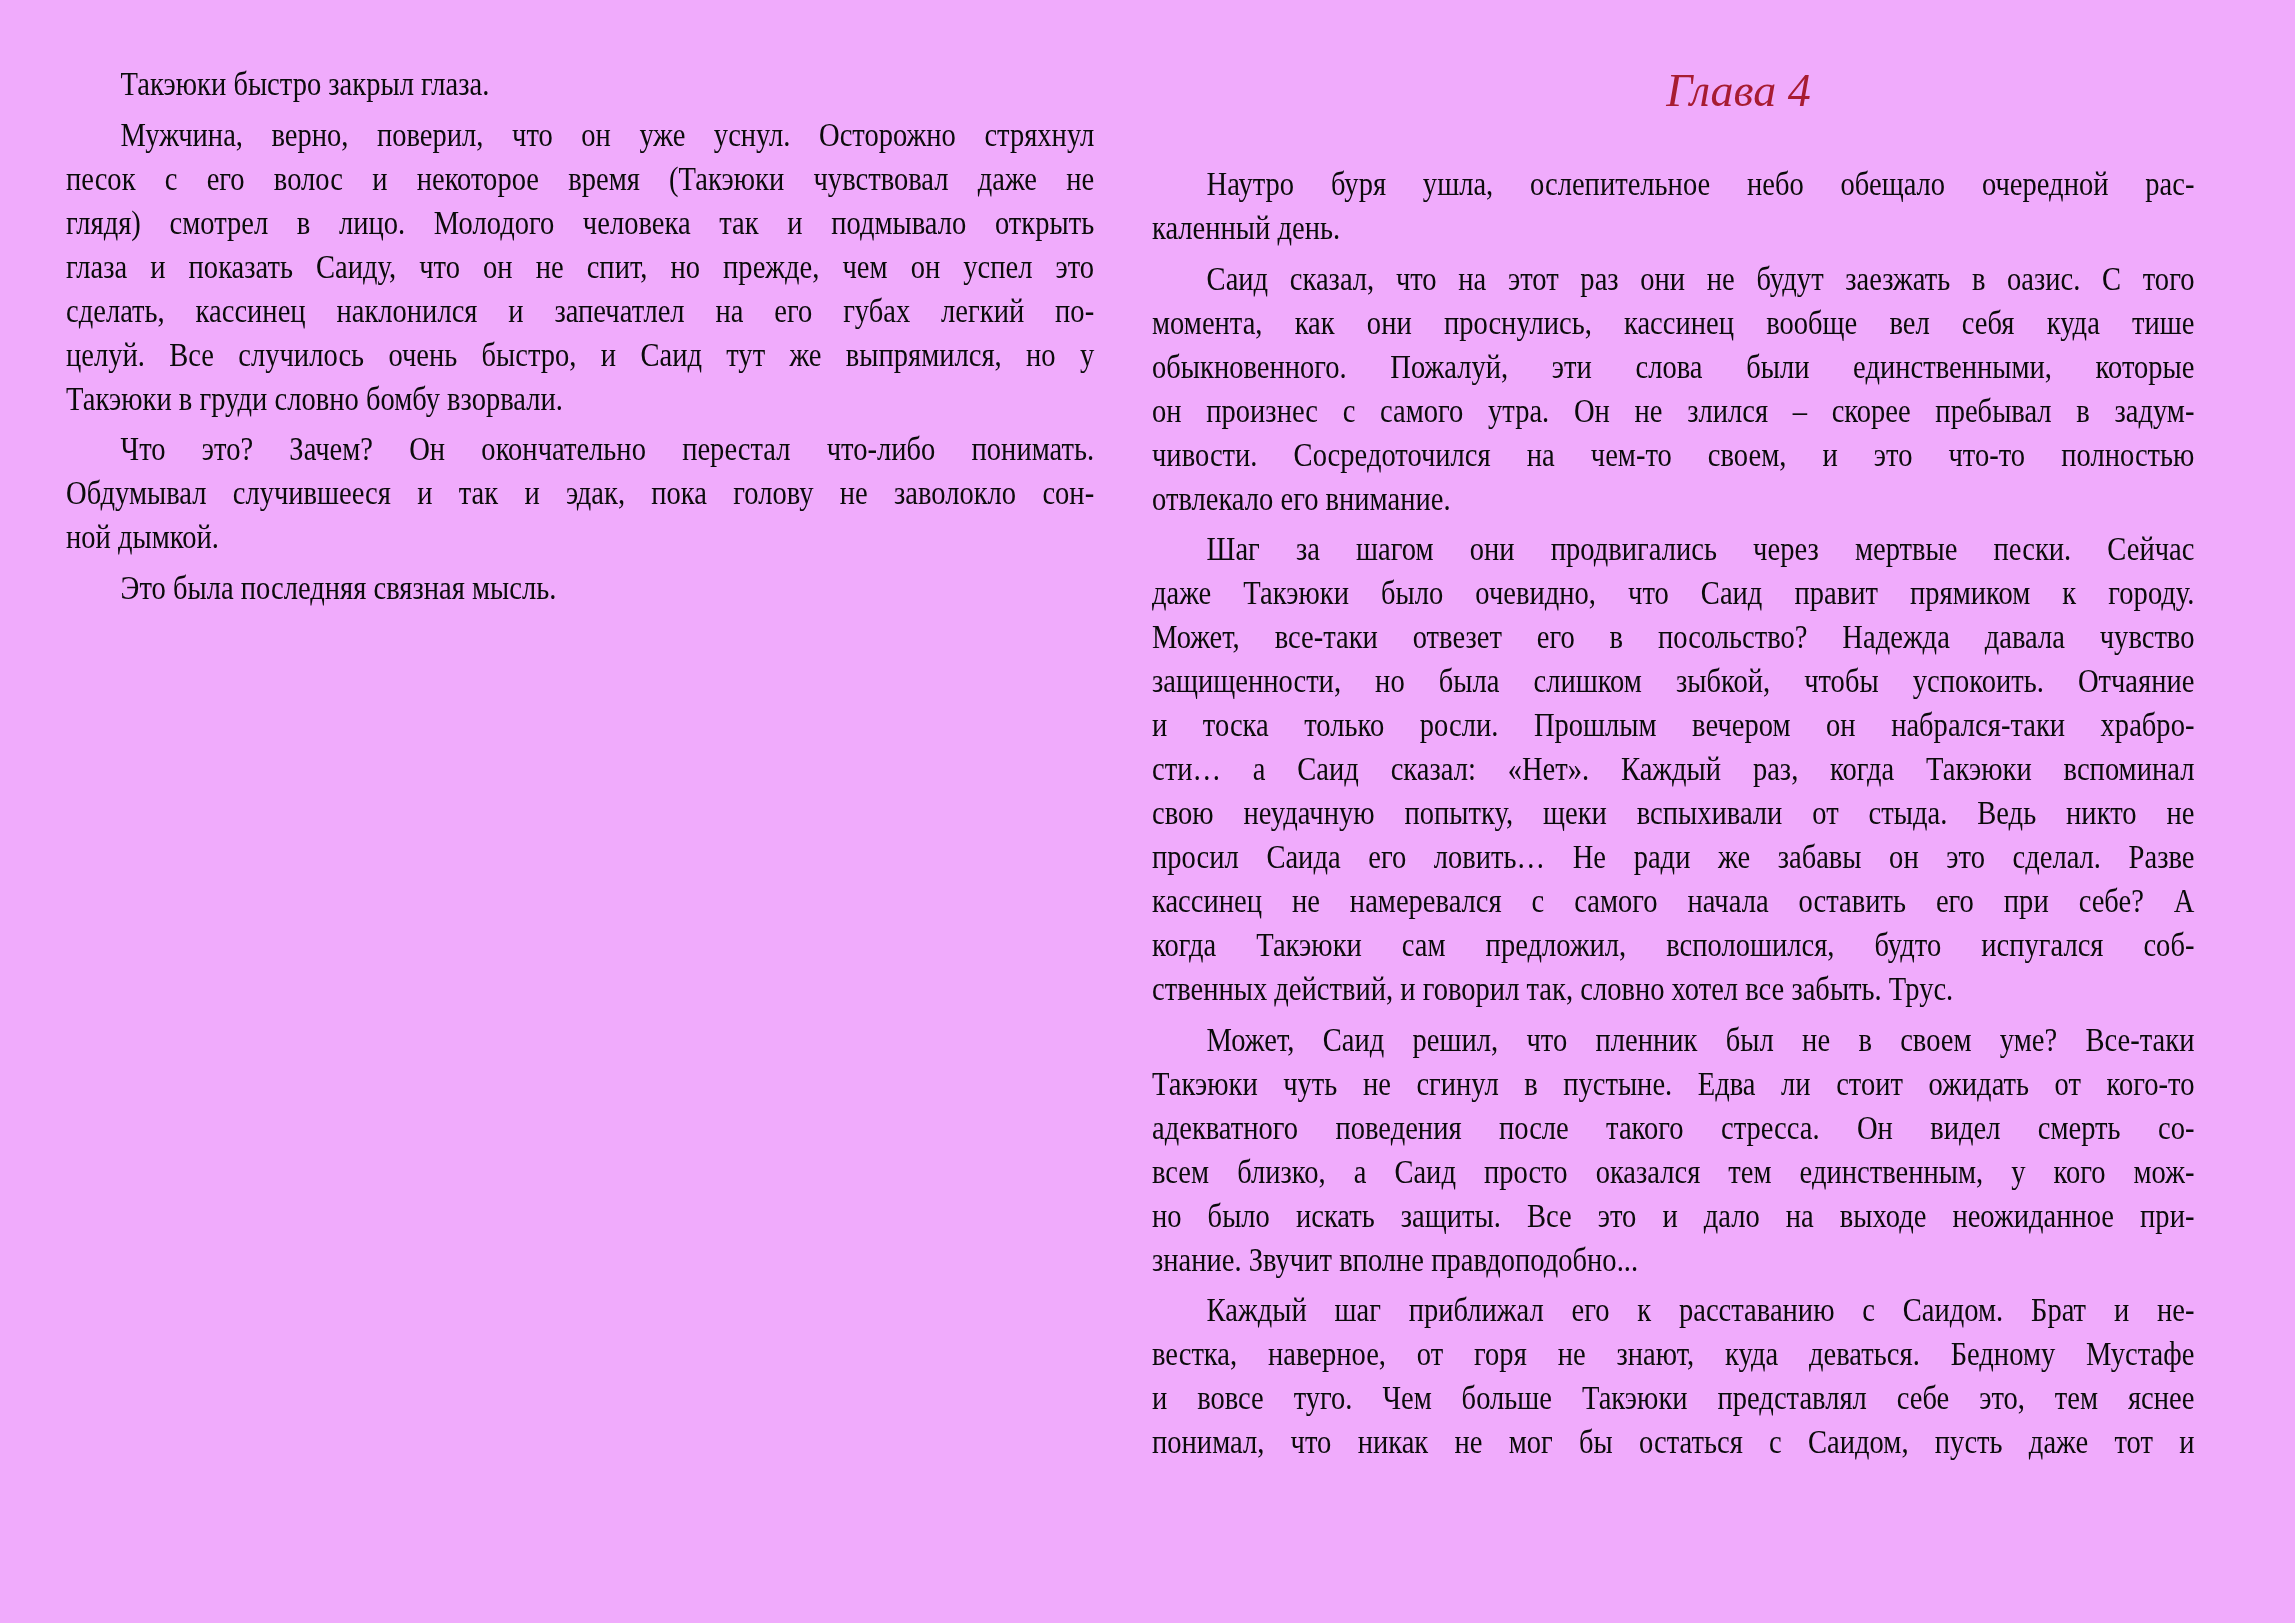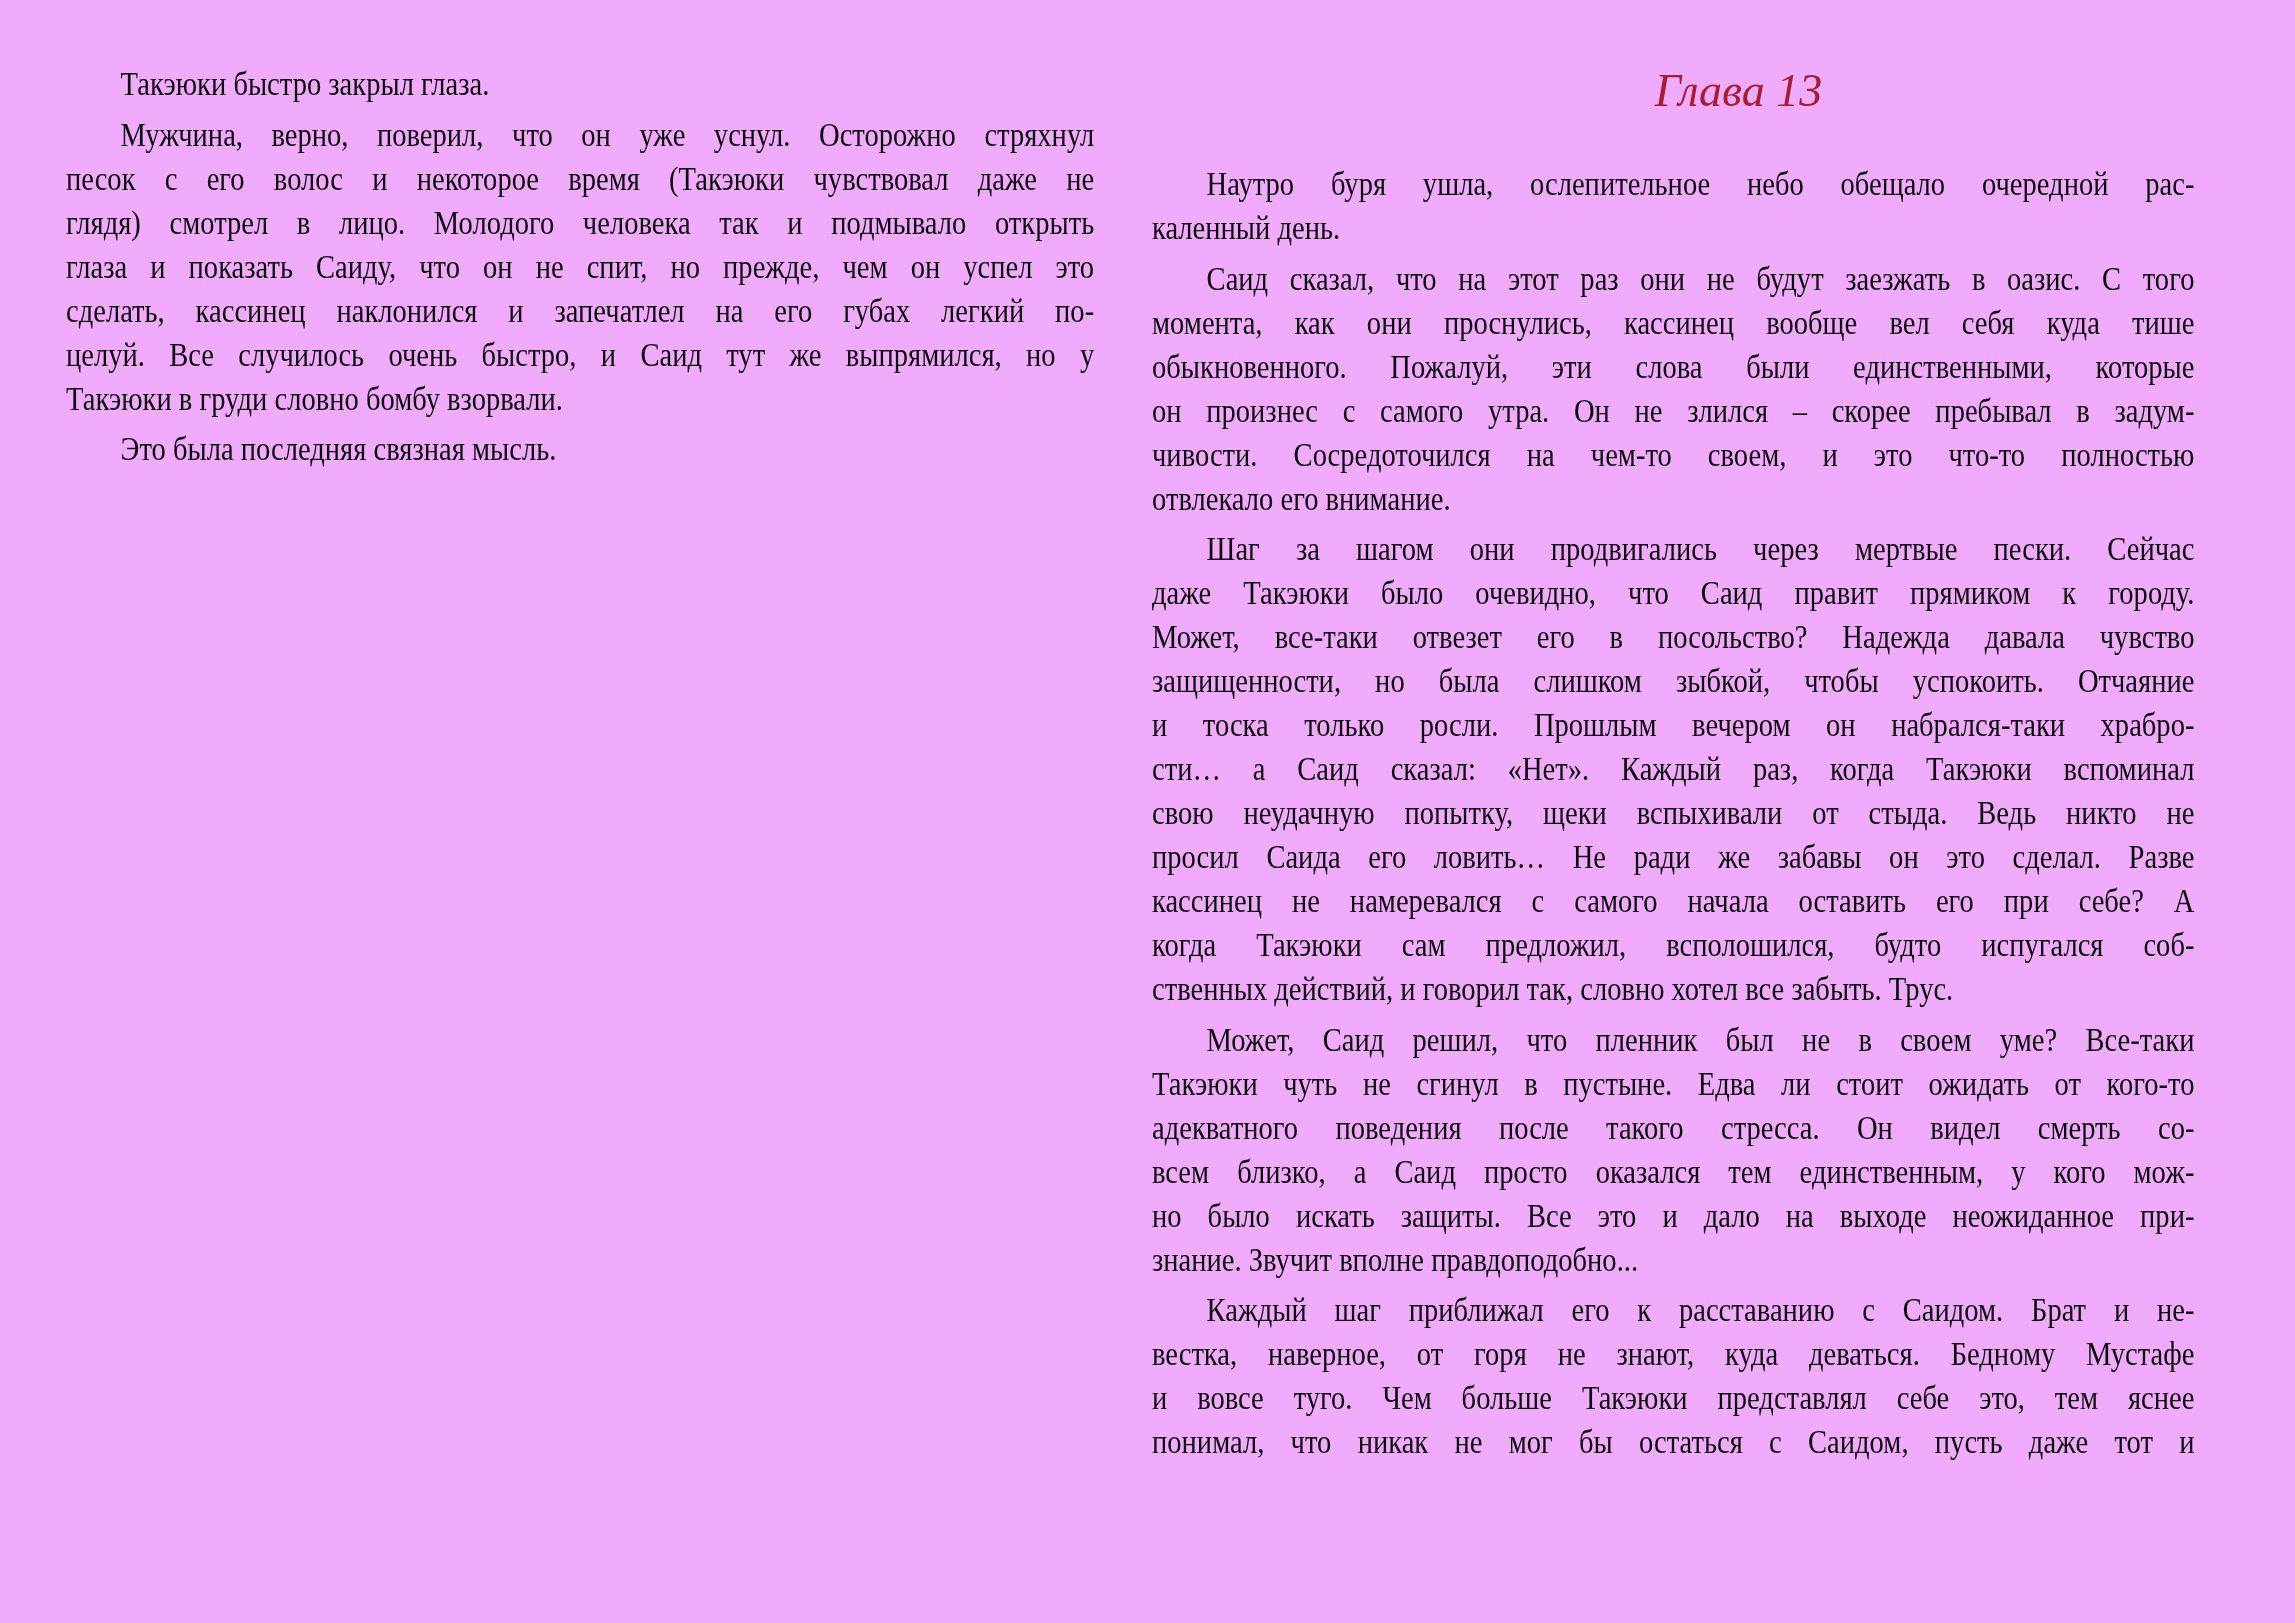--- a/index.html
+++ b/index.html
@@ -72,27 +72,32 @@
         <div class="para">
           <div class="line para-start">Мужчина, верно, поверил, что он уже уснул. Осторожно стряхнул</div>
           <div class="line">песок с его волос и некоторое время (Такэюки чувствовал даже не</div>
           <div class="line">глядя) смотрел в лицо. Молодого человека так и подмывало открыть</div>
           <div class="line">глаза и показать Саиду, что он не спит, но прежде, чем он успел это</div>
           <div class="line">сделать, кассинец наклонился и запечатлел на его губах легкий по-</div>
           <div class="line">целуй. Все случилось очень быстро, и Саид тут же выпрямился, но у</div>
           <div class="line para-end">Такэюки в груди словно бомбу взорвали.</div>
         </div>
         <div class="para">
+          <div class="line para-start">Что это? Зачем? Он окончательно перестал что-либо понимать.</div>
+          <div class="line">Обдумывал случившееся и так  и эдак, пока голову не заволокло сон-</div>
+          <div class="line para-end">ной дымкой.</div>
+        </div>
+        <div class="para">
           <div class="line para-start para-end">Это была последняя связная мысль.</div>
         </div>
       </div>
   </div>
 
   <div class="page-right">
-    <h1 class="chapter-heading">Глава 13</h1>
+    <h1 class="chapter-heading">Глава 4</h1>
     <div class="textblock" id="right-text">
         <div class="para">
           <div class="line para-start">Наутро буря ушла, ослепительное небо обещало очередной рас-</div>
           <div class="line para-end">каленный день.</div>
         </div>
         <div class="para">
           <div class="line para-start">Саид сказал, что на этот раз они не будут заезжать в оазис. С того</div>
           <div class="line">момента, как они проснулись, кассинец вообще вел себя куда тише</div>
           <div class="line">обыкновенного. Пожалуй, эти слова были единственными, которые</div>
           <div class="line">он произнес с самого утра. Он не злился – скорее пребывал в задум-</div>

